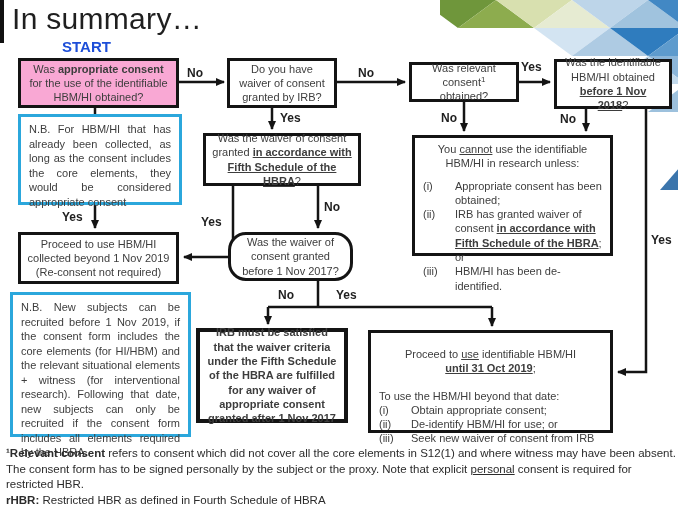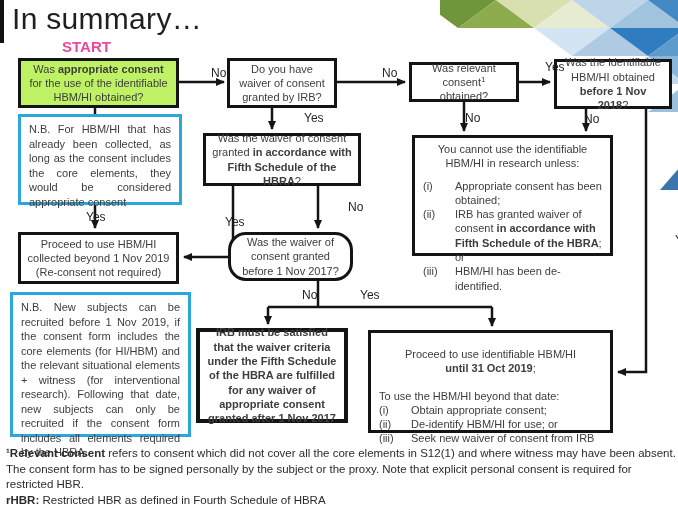--- a/index.html
+++ b/index.html
@@ -1,38 +1,38 @@
 <!DOCTYPE html>
 <html><head>
 <meta charset="utf-8">
 <style>
   html,body{margin:0;padding:0;}
   body{width:678px;height:510px;position:relative;background:#ffffff;overflow:hidden;
        font-family:"Liberation Sans",sans-serif;}
   .accent-bar{position:absolute;left:0;top:0;width:4px;height:43px;background:#111;}
   .title{position:absolute;left:12px;top:2px;font-size:30px;color:#1f1f1f;font-weight:400;letter-spacing:.3px;}
-  .start{position:absolute;left:62px;top:38px;font-size:15px;font-weight:700;color:#ec4899;}
+  .start{position:absolute;left:62px;top:38px;font-size:15px;font-weight:700;color:#1d4ed8;}
   .deco{position:absolute;left:440px;top:0;z-index:0;}
   .arrows{position:absolute;left:0;top:0;z-index:1;pointer-events:none;}
   .node{position:absolute;box-sizing:border-box;border:3px solid #141414;background:#fff;
         color:#3d3d3d;font-size:11px;line-height:1.3;display:flex;align-items:center;
         justify-content:center;text-align:center;padding:2px 6px;z-index:2;}
   .node .inner{width:100%;}
-  .fill-blue{background:#bef264;}
+  .fill-blue{background:#f9a8d4;}
   .nb{border-color:#2ba7dc;display:block;text-align:justify;padding:5px 8px;line-height:1.32;}
   .thick{border-width:4px;}
   .blk{display:block;text-align:left;padding:5px 8px;}
   .h-head{text-align:center;margin-bottom:8px;}
   .li{display:grid;grid-template-columns:32px 1fr;text-align:left;}
   .j-line{text-align:center;}
   .j-gap{height:13px;}
   .rb{font-weight:700;}
-  .ru{}
+  .ru{text-decoration:underline;}
   .rs{font-size:8px;vertical-align:4px;}
-  .elabel{position:absolute;font-size:12px;font-weight:400;color:#1f1f1f;z-index:3;margin-left:24px;}
+  .elabel{position:absolute;font-size:12px;font-weight:700;color:#1f1f1f;z-index:3;}
   .foot{position:absolute;left:6px;top:446px;font-size:11.5px;color:#2b2b2b;
         line-height:15.5px;white-space:nowrap;z-index:2;}
 </style>
 </head>
 <body>
 
 <div class="accent-bar"></div>
 
 <svg class="deco" width="238" height="196" viewBox="0 0 238 196">
   <polygon points="-20,0 56,0 18,28" fill="#6f963b"></polygon>

